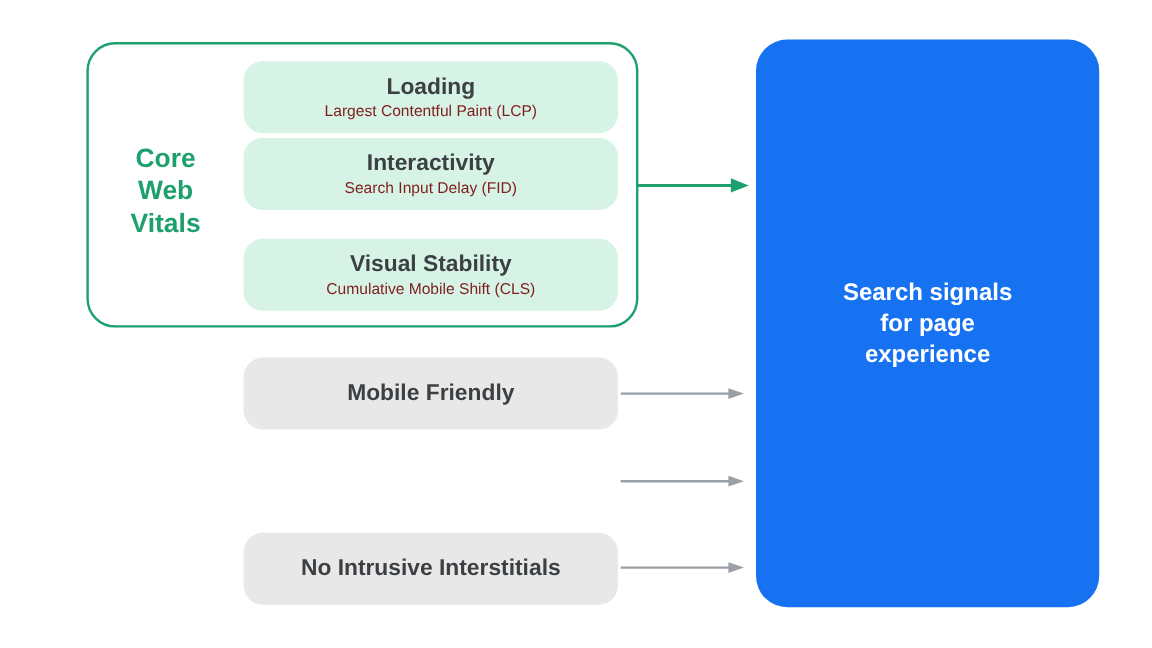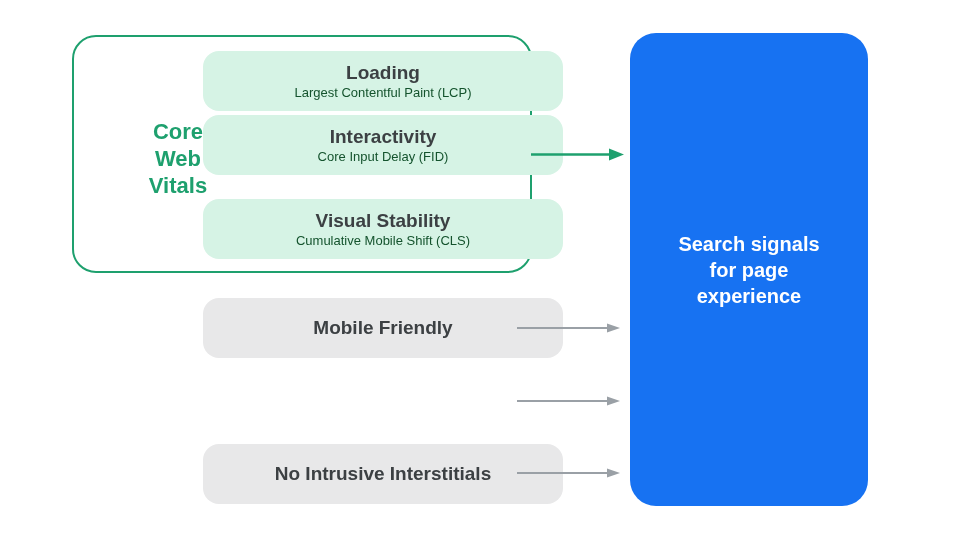--- a/index.html
+++ b/index.html
@@ -23,57 +23,56 @@
   }
   .cwv-label {
     left: 72px; top: 118px;
     width: 132px;
     text-align: center;
     color: #1EA06E;
     font-size: 22px;
     font-weight: bold;
     line-height: 27px;
     white-space: pre-line;
-    padding-left: 40px;
   }
 
   
   .pill {
     left: 203px;
-    width: 360px; height: 60px;
+    width: 312px; height: 60px;
     border-radius: 16px;
     display: flex;
     flex-direction: column;
     align-items: center;
     justify-content: center;
   }
   .pill-green { background: #D6F3E5; }
   .pill-gray  { background: #E8E8E9; }
   .vital-title {
     color: #3C4043;
     font-size: 19px;
     font-weight: bold;
     line-height: 23px;
   }
   .vital-subtitle {
-    color: #14532d;
+    color: #7f1d1d;
     font-size: 13px;
     line-height: 17px;
   }
   .signal-label {
     color: #3C4043;
     font-size: 19px;
     font-weight: bold;
     text-align: center;
   }
 
   
   .result-panel {
     left: 630px; top: 33px;
-    width: 238px; height: 473px;
+    width: 286px; height: 473px;
     border-radius: 26px;
     background: #1772F2;
     display: flex;
     align-items: center;
     justify-content: center;
   }
   .result-label {
     color: #ffffff;
     font-size: 20px;
     font-weight: bold;
@@ -95,21 +94,21 @@
 Web
 Vitals</div>
 
   <div class="abs pill pill-green" style="top:51px">
     <div class="vital-title">Loading</div>
     <div class="vital-subtitle">Largest Contentful Paint (LCP)</div>
   </div>
 
   <div class="abs pill pill-green" style="top:115px">
     <div class="vital-title">Interactivity</div>
-    <div class="vital-subtitle">Core Input Delay (FID)</div>
+    <div class="vital-subtitle">Search Input Delay (FID)</div>
   </div>
 
   <div class="abs pill pill-green" style="top:199px">
     <div class="vital-title">Visual Stability</div>
     <div class="vital-subtitle">Cumulative Mobile Shift (CLS)</div>
   </div>
 
   <div class="abs pill pill-gray" style="top:298px">
     <div class="signal-label">Mobile Friendly</div>
   </div>

